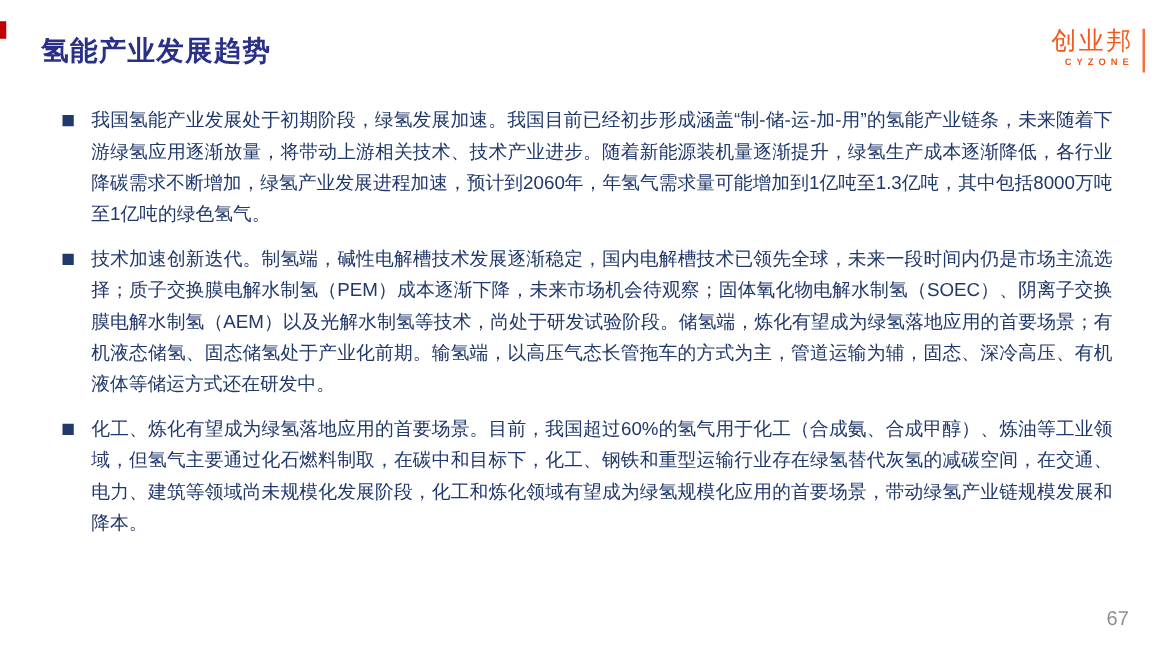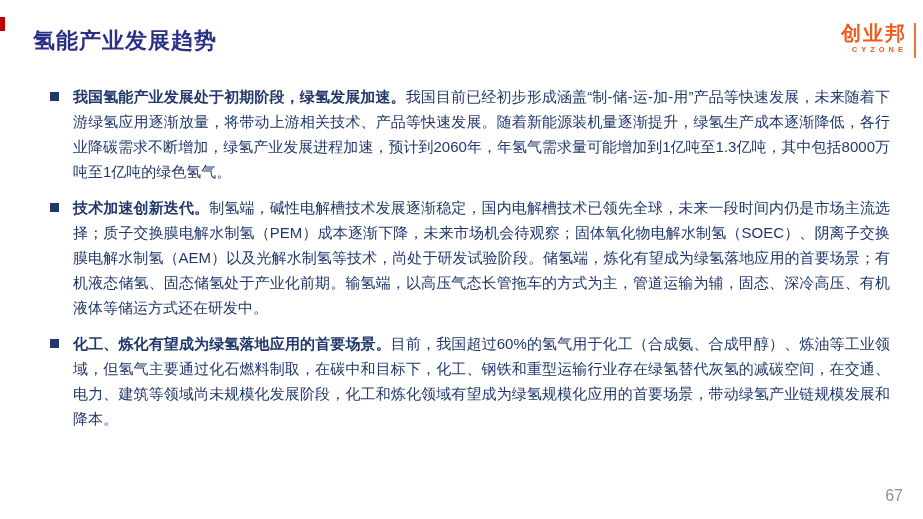--- a/index.html
+++ b/index.html
@@ -36,21 +36,21 @@
   .logo {
     position: absolute;
     right: 16px;
     top: 23px;
     text-align: center;
     color: #F4581C;
     line-height: 1;
   }
   .logo-cn {
     font-size: 20px;
-    font-weight: bold;
+    font-weight: normal;
     letter-spacing: 2px;
   }
   .logo-en {
     margin-top: 3px;
     font-size: 7.5px;
     font-weight: bold;
     letter-spacing: 4px;
     text-align: right;
   }
   .logo-divider {
@@ -82,21 +82,21 @@
   }
   .bullet-text {
     flex: 1;
     margin: 0;
     font-size: 15px;
     line-height: 25px;
     color: #21386B;
     text-align: justify;
   }
   .bullet-text strong {
-    font-weight: bold;
+    font-weight: normal;
   }
   .page-number {
     position: absolute;
     right: 20px;
     bottom: 14px;
     font-size: 16px;
     color: #8F8F8F;
   }
 </style>
 </head>
@@ -111,21 +111,21 @@
   <div class="logo">
     <div class="logo-cn">创业邦</div>
     <div class="logo-en">CYZONE</div>
   </div>
   <div class="logo-divider"></div>
 
   <div class="content">
 
     <div class="bullet">
       <span class="bullet-marker"></span>
-      <p class="bullet-text"><strong>我国氢能产业发展处于初期阶段，绿氢发展加速。</strong><span>我国目前已经初步形成涵盖“制-储-运-加-用”产品等快速发展，未来随着下游绿氢应用逐渐放量，将带动上游相关技术、产品等快速发展。随着新能源装机量逐渐提升，绿氢生产成本逐渐降低，各行业降碳需求不断增加，绿氢产业发展进程加速，预计到2060年，年氢气需求量可能增加到1亿吨至1.3亿吨，其中包括8000万吨至1亿吨的绿色氢气。</span></p>
+      <p class="bullet-text"><strong>我国氢能产业发展处于初期阶段，绿氢发展加速。</strong><span>我国目前已经初步形成涵盖“制-储-运-加-用”的氢能产业链条，未来随着下游绿氢应用逐渐放量，将带动上游相关技术、技术产业进步。随着新能源装机量逐渐提升，绿氢生产成本逐渐降低，各行业降碳需求不断增加，绿氢产业发展进程加速，预计到2060年，年氢气需求量可能增加到1亿吨至1.3亿吨，其中包括8000万吨至1亿吨的绿色氢气。</span></p>
     </div>
 
     <div class="bullet">
       <span class="bullet-marker"></span>
       <p class="bullet-text"><strong>技术加速创新迭代。</strong><span>制氢端，碱性电解槽技术发展逐渐稳定，国内电解槽技术已领先全球，未来一段时间内仍是市场主流选择；质子交换膜电解水制氢（PEM）成本逐渐下降，未来市场机会待观察；固体氧化物电解水制氢（SOEC）、阴离子交换膜电解水制氢（AEM）以及光解水制氢等技术，尚处于研发试验阶段。储氢端，炼化有望成为绿氢落地应用的首要场景；有机液态储氢、固态储氢处于产业化前期。输氢端，以高压气态长管拖车的方式为主，管道运输为辅，固态、深冷高压、有机液体等储运方式还在研发中。</span></p>
     </div>
 
 
     <div class="bullet">
       <span class="bullet-marker"></span>

